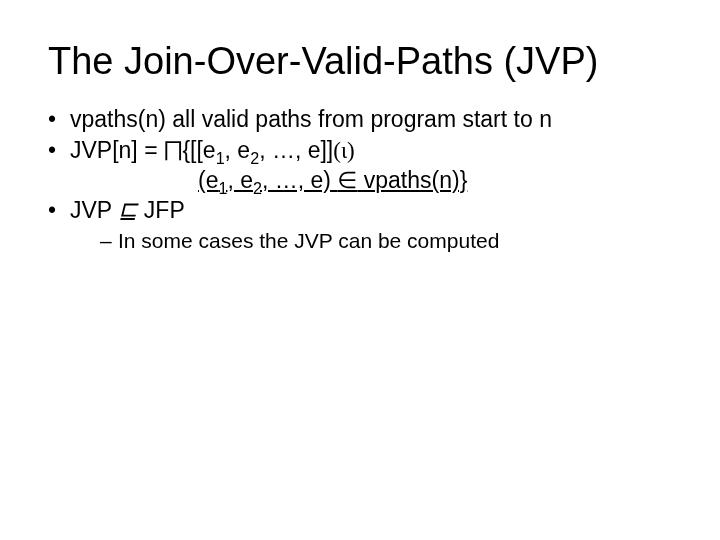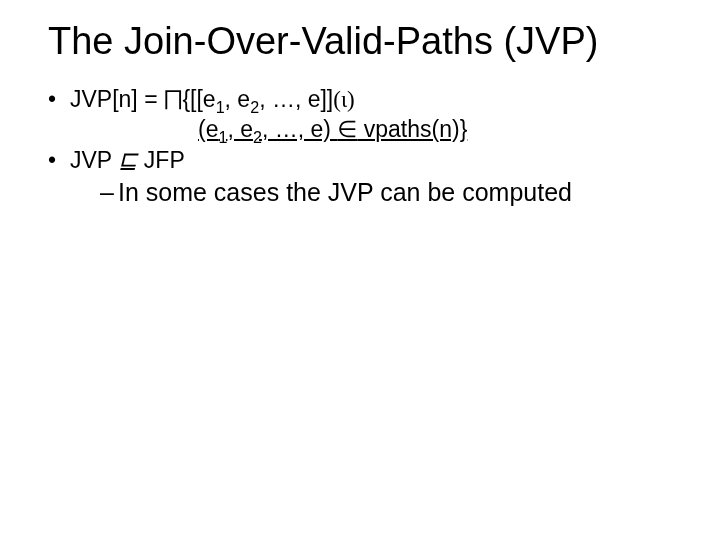--- a/index.html
+++ b/index.html
@@ -9,21 +9,21 @@
     height: 540px;
     background: #ffffff;
     font-family: Arial, Helvetica, sans-serif;
     color: #000000;
     overflow: hidden;
   }
   .slide {
     box-sizing: border-box;
     width: 720px;
     height: 436px;
-    padding: 20px 48px 0 48px;
+    padding: 40px 48px 0 48px;
   }
   .title {
     font-size: 38px;
     font-weight: 400;
     margin: 0 0 22px 0;
     letter-spacing: 0px;
   }
   ul.level1 {
     list-style: none;
     margin: 0;
@@ -40,21 +40,21 @@
     content: "•";
     position: absolute;
     left: 0;
     top: 0;
     font-size: 23px;
   }
   ul.level2 {
     list-style: none;
     margin: 2px 0 0 0;
     padding: 0 0 0 30px;
-    font-size: 25px;
+    font-size: 21px;
   }
   ul.level2 > li {
     position: relative;
     padding-left: 18px;
     margin-bottom: 2px;
   }
   ul.level2 > li::before {
     content: "–";
     position: absolute;
     left: 0;
@@ -80,20 +80,23 @@
 </style>
 </head>
 <body>
 
 <div class="slide">
 
   <h1 class="title">The Join-Over-Valid-Paths (JVP)</h1>
 
   <ul class="level1">
 
+    <li>
+      <span>vpaths(n) all valid paths from program start to n</span>
+    </li>
 
     <li>
       <span>JVP[n]  = </span><span>⨅</span><span>{[[e</span><span class="sub">1</span><span>, e</span><span class="sub">2</span><span>, …, e]]</span><span class="serif-i">(ι)</span>
       <span class="line2pad">
         <span>(e</span><span class="sub">1</span><span>, e</span><span class="sub">2</span><span>, …, e) </span><span>∈</span><span> vpaths(n)}</span>
       </span>
     </li>
 
     <li>
       <span>JVP </span><span class="script">⊑</span><span> JFP</span>

